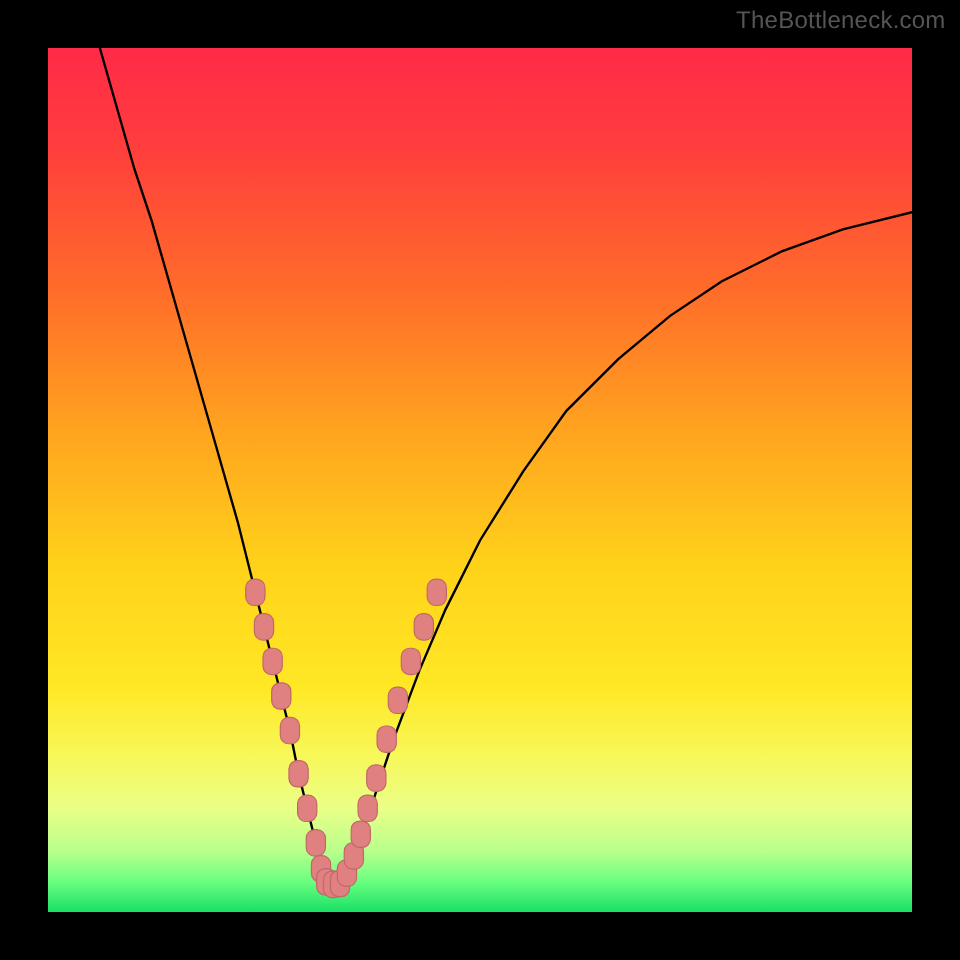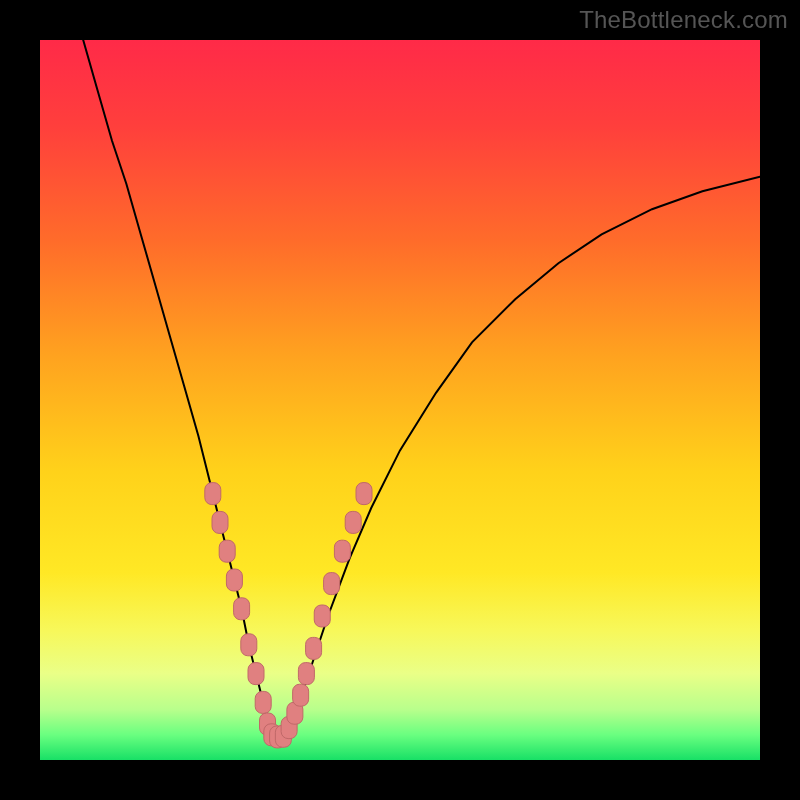--- a/index.html
+++ b/index.html
@@ -39,21 +39,21 @@
     left: 0;
     top: 0;
     width: 720px;
     height: 720px;
   }
   .watermark {
     position: absolute;
     top: 6px;
     right: 12px;
     color: #555;
-    font-size: 24px;
+    font-size: 20px;
     font-weight: 500;
     letter-spacing: 0.2px;
   }
 </style>
 </head>
 <body>
 
 <div class="frame">
 
   <div class="watermark">TheBottleneck.com</div>

